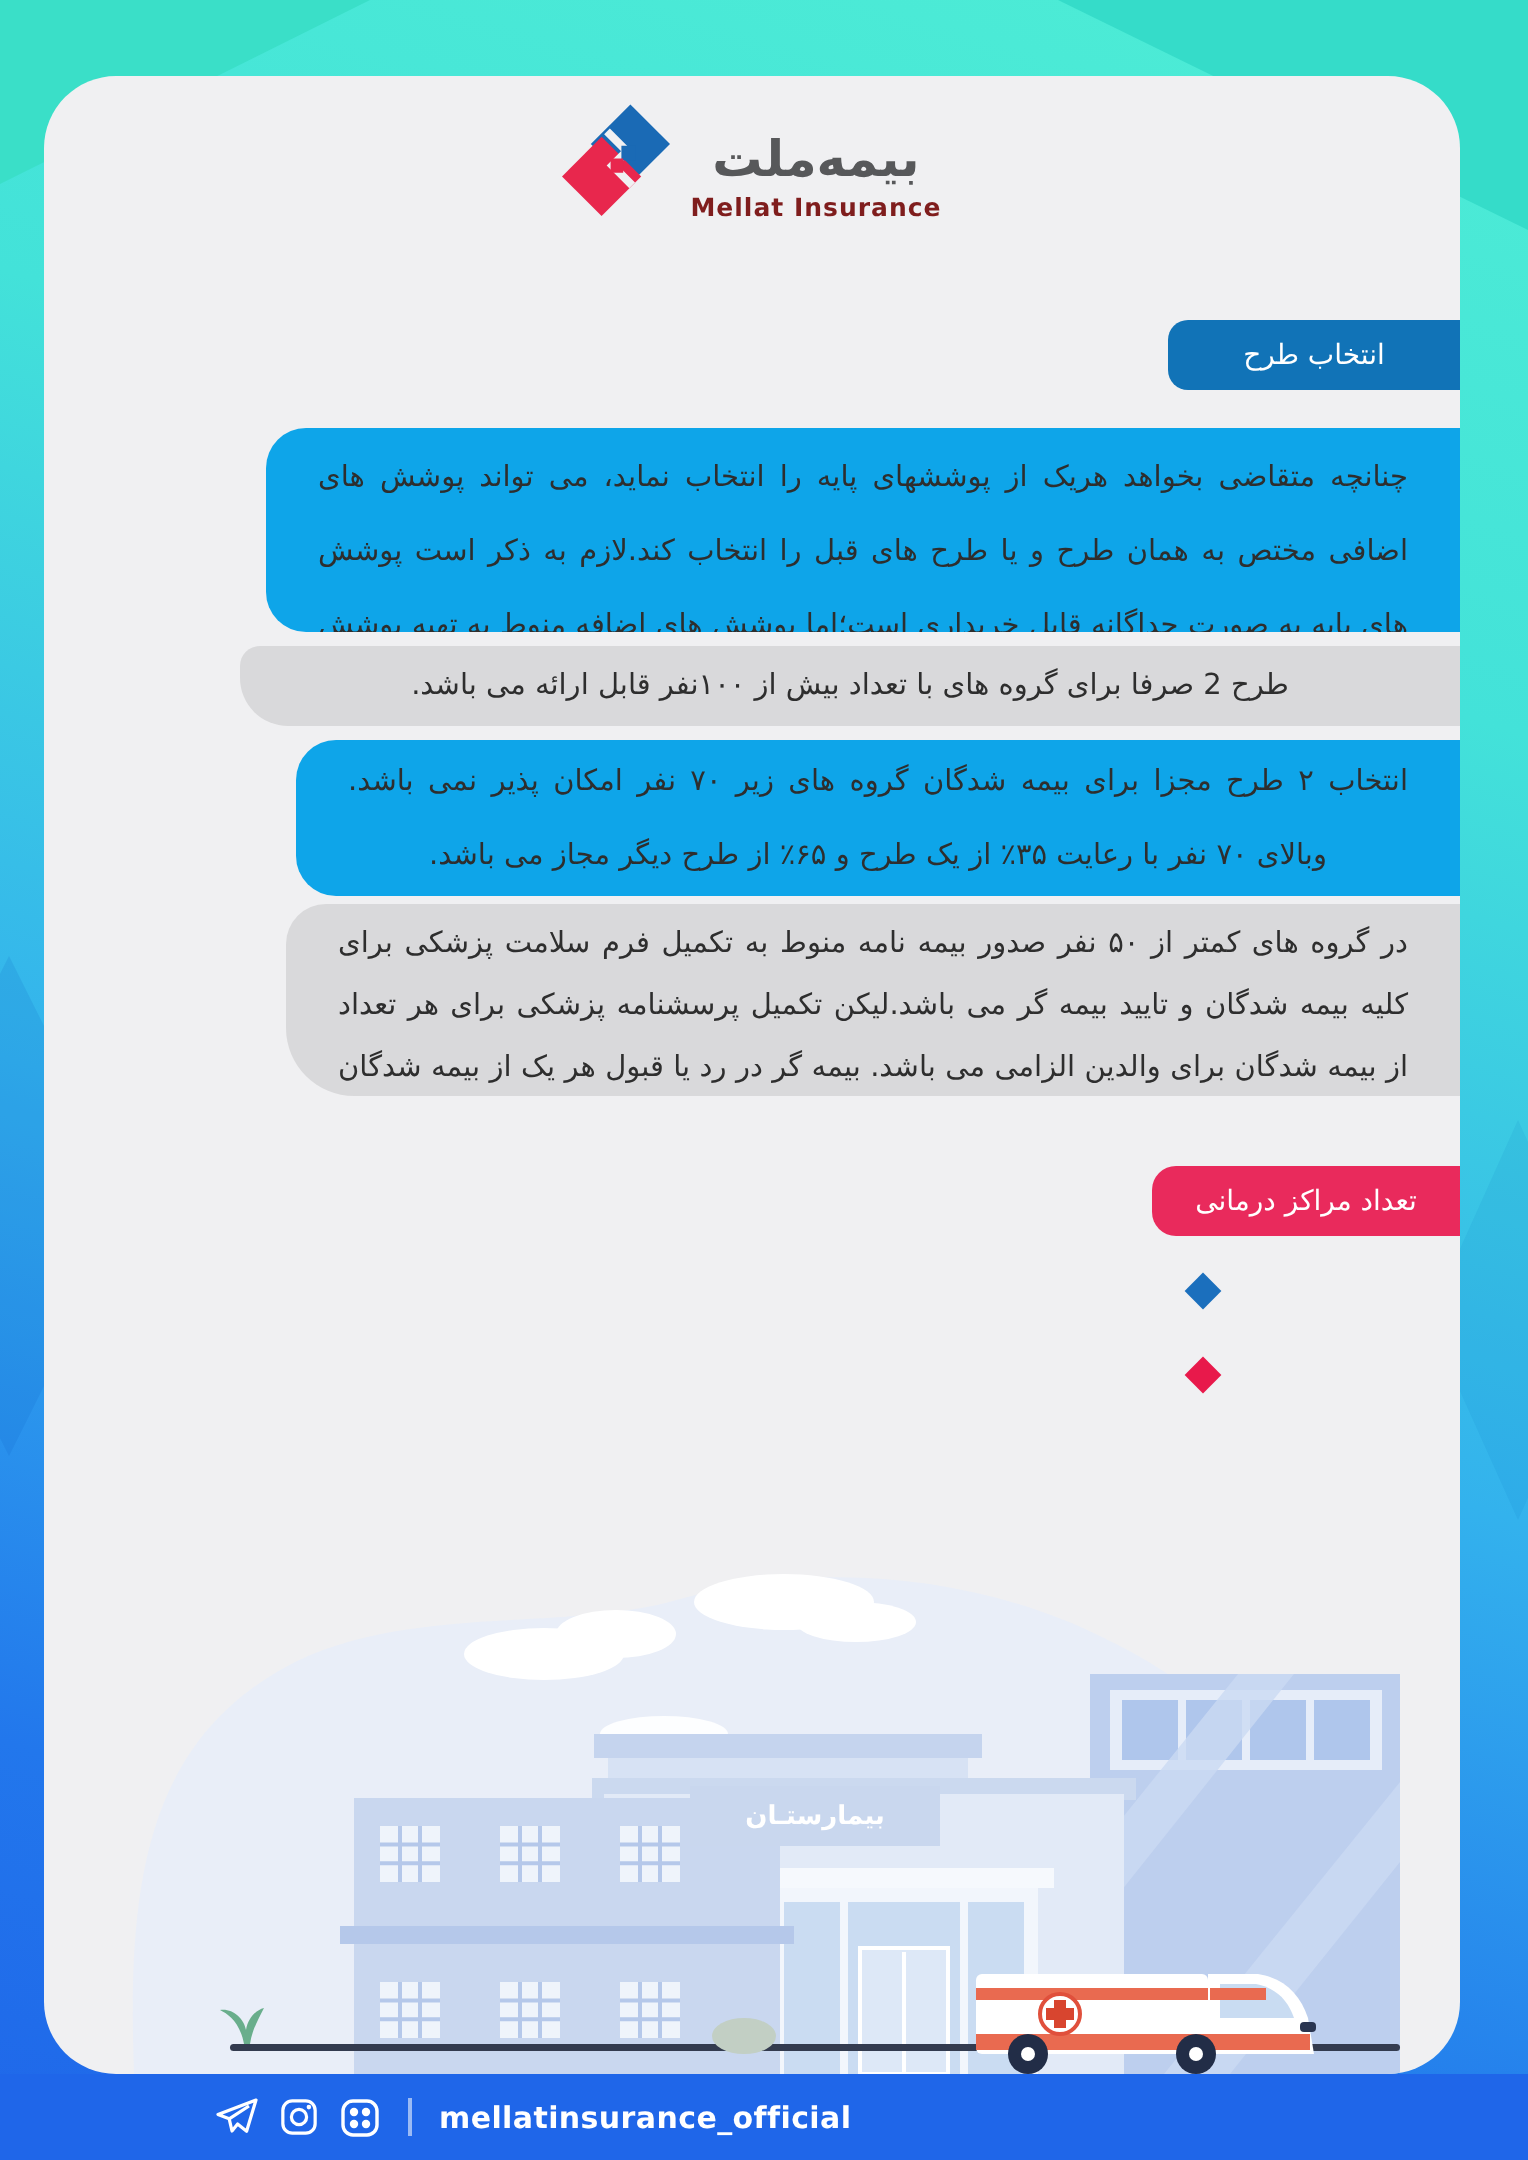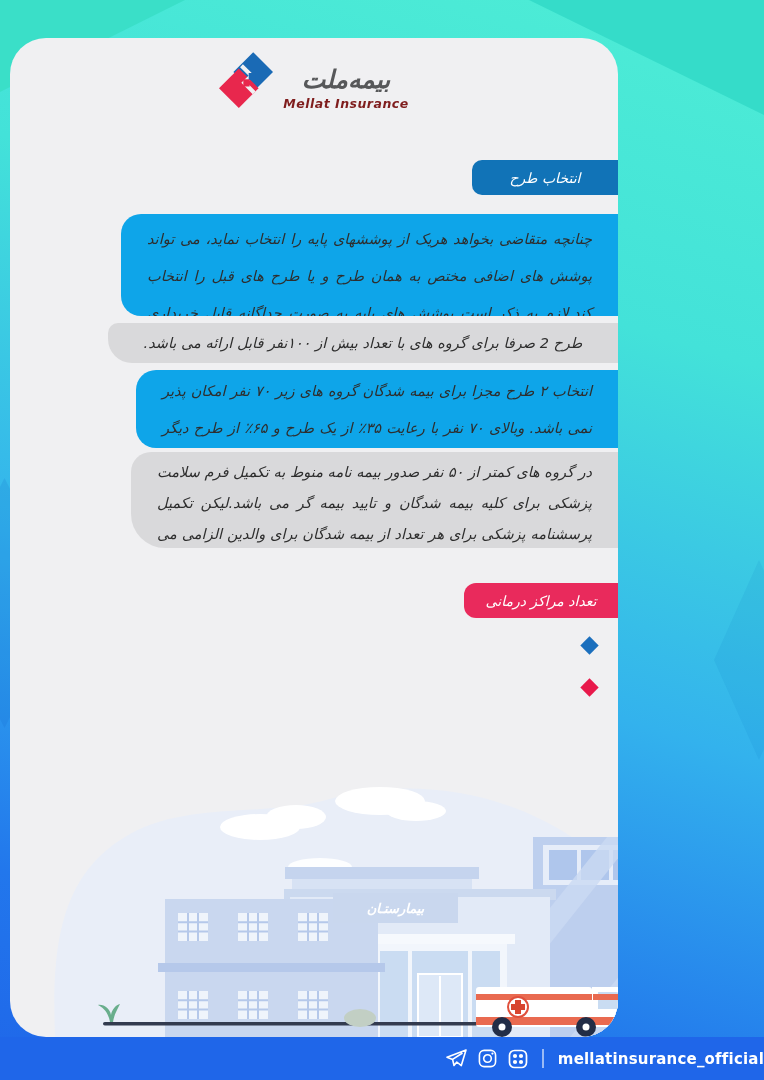--- a/index.html
+++ b/index.html
@@ -5,22 +5,22 @@
   * { margin:0; padding:0; box-sizing:border-box; }
   body { font-family:"DejaVu Sans", sans-serif; }
   .page { position:relative; width:764px; height:1080px; overflow:hidden;
     background:linear-gradient(197deg,#4EEDD5 0%,#43E2D9 28%,#33B2ED 58%,#2277EC 84%,#1F66E9 100%); }
   .acc { position:absolute; }
   .acc-tl { left:0; top:0; width:185px; height:92px; background:#3ADFC8; clip-path:polygon(0 0,100% 0,0 100%); }
   .acc-tr { right:0; top:0; width:235px; height:115px; background:#35DCC9; clip-path:polygon(0 0,100% 0,100% 100%); }
   .acc-left { left:-58px; top:478px; width:125px; height:250px; background:rgba(10,80,190,.12); clip-path:polygon(50% 0,100% 50%,50% 100%,0 50%); }
   .acc-right { right:-40px; top:560px; width:90px; height:200px; background:rgba(10,120,200,.10); clip-path:polygon(50% 0,100% 50%,50% 100%,0 50%); }
 
-  .card { position:absolute; left:10px; top:38px; width:608px; height:999px;
-    background:#F0F0F2; border-radius:36px; overflow:hidden;font-style:italic; }
+  .card { position:absolute; left:22px; top:38px; width:708px; height:999px;
+    background:#F0F0F2; border-radius:36px; overflow:hidden; }
 
   
   .logo { position:absolute; top:8px; left:0; right:0; display:flex; justify-content:center; }
   .logo-row { display:flex; align-items:center; gap:10px; }
   .logo-text { display:flex; flex-direction:column; align-items:center; margin-top:14px; }
   .brand-fa { font-size:25px; font-weight:bold; color:#57585A; letter-spacing:-1px; }
   .brand-en { font-size:12.5px; font-weight:bold; color:#7f1d1d; letter-spacing:.5px; margin-top:2px; }
 
   
   .badge { position:absolute; right:0; color:#fff; display:flex; align-items:center; justify-content:center;
@@ -48,21 +48,21 @@
   .d2 { left:573px; top:643px; background:#E8194B; }
 
   
   .illus { position:absolute; left:0; bottom:0; width:720px; height:258px; display:block; }
   .hospital-sign { position:absolute; left:323px; top:855px; width:125px; height:30px; background:#C9D7EE;
     color:#fff; font-weight:bold; font-size:13px; letter-spacing:1px; display:flex; align-items:center;
     justify-content:center; direction:rtl; }
 
   
   .footer { position:absolute; left:0; bottom:0; width:764px; height:43px; background:#1F66E9;
-    display:flex; align-items:center; justify-content:flex-end; gap:11px; padding-left:108px; }
+    display:flex; align-items:center; justify-content:flex-start; gap:11px; padding-left:108px; }
   .footer svg { display:block; }
   .f-sep { width:1.5px; height:19px; background:rgba(255,255,255,.55); margin:0 3px; }
   .handle { color:#fff; font-weight:bold; font-size:15px; letter-spacing:.2px; }
 </style>
 </head>
 <body>
 
 <div class="page">
   <div class="acc acc-tl"></div>
   <div class="acc acc-tr"></div>

